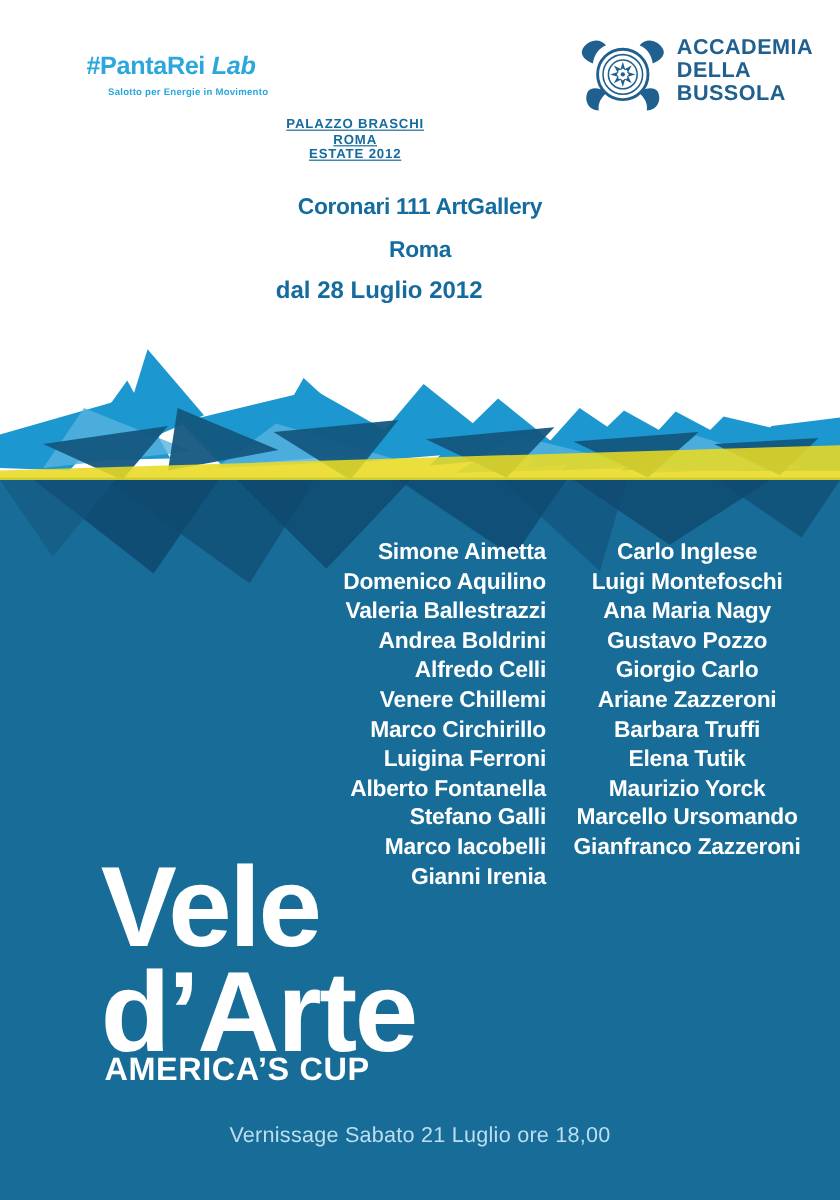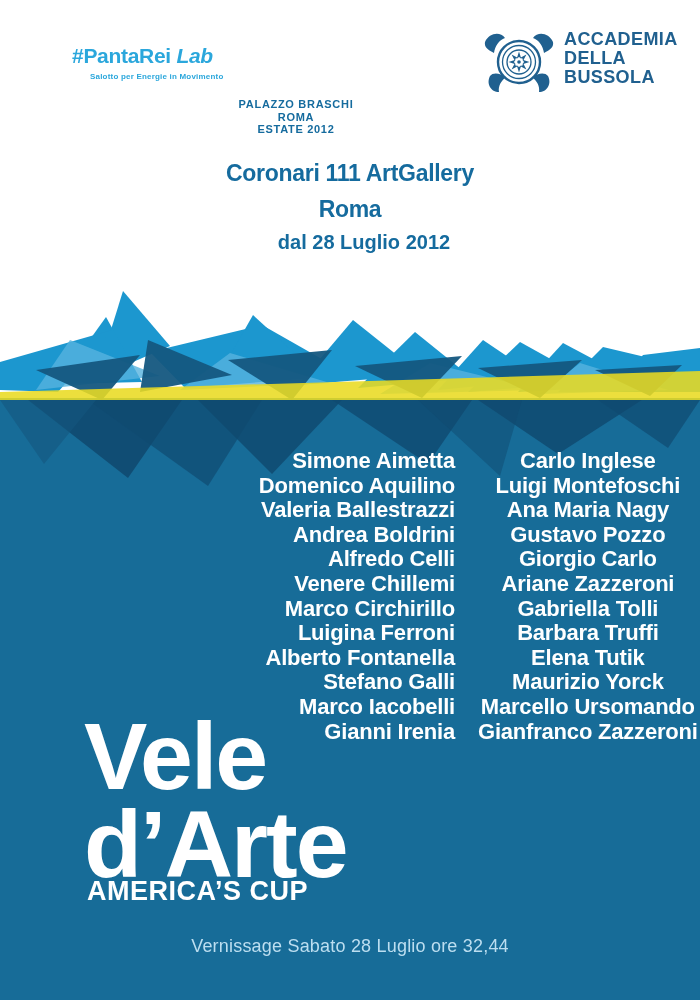--- a/index.html
+++ b/index.html
@@ -16,34 +16,34 @@
   
   .pantarei{position:absolute;left:72px;top:44px;color:var(--pantarei-blue);}
   .pantarei .wordmark{font-size:21px;font-weight:bold;letter-spacing:-0.3px;}
   .pantarei .lab{font-style:italic;}
   .pantarei .tagline{font-size:8px;font-weight:bold;margin:4px 0 0 18px;letter-spacing:0.2px;}
   .accademia{position:absolute;left:482px;top:30px;display:flex;}
   .accademia .logo{width:74px;height:64px;flex:0 0 auto;}
   .accademia .txt{margin-left:8px;color:var(--navy);font-weight:bold;font-size:18px;line-height:19px;letter-spacing:0.4px;}
   
   .venue{position:absolute;left:0;top:98px;width:592px;text-align:center;
-    color:var(--heading-blue);font-weight:bold;font-size:11px;line-height:12.5px;letter-spacing:0.7px;}
+    color:var(--heading-blue);font-weight:bold;font-size:11px;line-height:12.5px;letter-spacing:0.7px;text-decoration:underline;}
   .gallery-title{position:absolute;left:0;top:155px;width:700px;text-align:center;
-    color:var(--heading-blue);font-weight:bold;font-size:23px;line-height:36px;letter-spacing:-0.3px;}
+    color:var(--heading-blue);font-weight:bold;font-size:19px;line-height:36px;letter-spacing:-0.3px;}
   .show-date{position:absolute;left:0;top:231px;width:632px;text-align:center;
-    color:var(--heading-blue);font-weight:bold;font-size:20px;padding-left:48px;}
+    color:var(--heading-blue);font-weight:bold;font-size:20px;}
   
   .sea{position:absolute;left:0;top:398px;width:700px;height:602px;background:var(--sea-blue);z-index:0;}
   .sails{position:absolute;left:0;top:278px;width:700px;height:242px;z-index:1;display:block;}
   .s-bright{fill:var(--sail-bright);} .s-light{fill:var(--sail-light);}
   .s-dark{fill:var(--sail-dark);} .s-deep{fill:var(--deep-navy);}
   .s-yellow{fill:var(--yellow);}
   
   .artists{position:absolute;left:0;top:449px;width:700px;display:flex;z-index:2;
-    color:#fff;font-weight:bold;font-size:22px;line-height:24.6px;letter-spacing:-0.2px;}
+    color:#fff;font-weight:bold;font-size:19px;line-height:24.6px;letter-spacing:-0.2px;}
   .artists .col-left{width:455px;text-align:right;}
   .artists .col-right{margin-left:23px;text-align:center;}
   
   .event-title{position:absolute;left:84px;top:712px;color:#fff;font-weight:bold;
     font-size:95px;line-height:88px;letter-spacing:-2px;z-index:2;}
   .event-sub{position:absolute;left:87px;top:876px;color:#fff;font-weight:bold;
     font-size:27px;letter-spacing:0.5px;z-index:2;text-align:right;}
   .vernissage{position:absolute;left:0;top:936px;width:700px;text-align:center;
     color:#BCDEF0;font-size:18px;letter-spacing:0.2px;z-index:2;}
 </style>
@@ -162,30 +162,29 @@
         <div>Marco Iacobelli</div>
         <div>Gianni Irenia</div>
       </div>
     <div class="col-right">
         <div>Carlo Inglese</div>
         <div>Luigi Montefoschi</div>
         <div>Ana Maria Nagy</div>
         <div>Gustavo Pozzo</div>
         <div>Giorgio Carlo</div>
         <div>Ariane Zazzeroni</div>
-        <div>Gabriella Tolli</div>
         <div>Barbara Truffi</div>
         <div>Elena Tutik</div>
         <div>Maurizio Yorck</div>
         <div>Marcello Ursomando</div>
         <div>Gianfranco Zazzeroni</div>
       </div>
   </div>
 
   <div class="event-title">
     <div>Vele</div>
     <div>d’Arte</div>
   </div>
   <div class="event-sub">AMERICA’S CUP</div>
 
-  <div class="vernissage">Vernissage Sabato 28 Luglio ore 32,44</div>
+  <div class="vernissage">Vernissage Sabato 21 Luglio ore 18,00</div>
 
 </div>
 
 </body></html>

